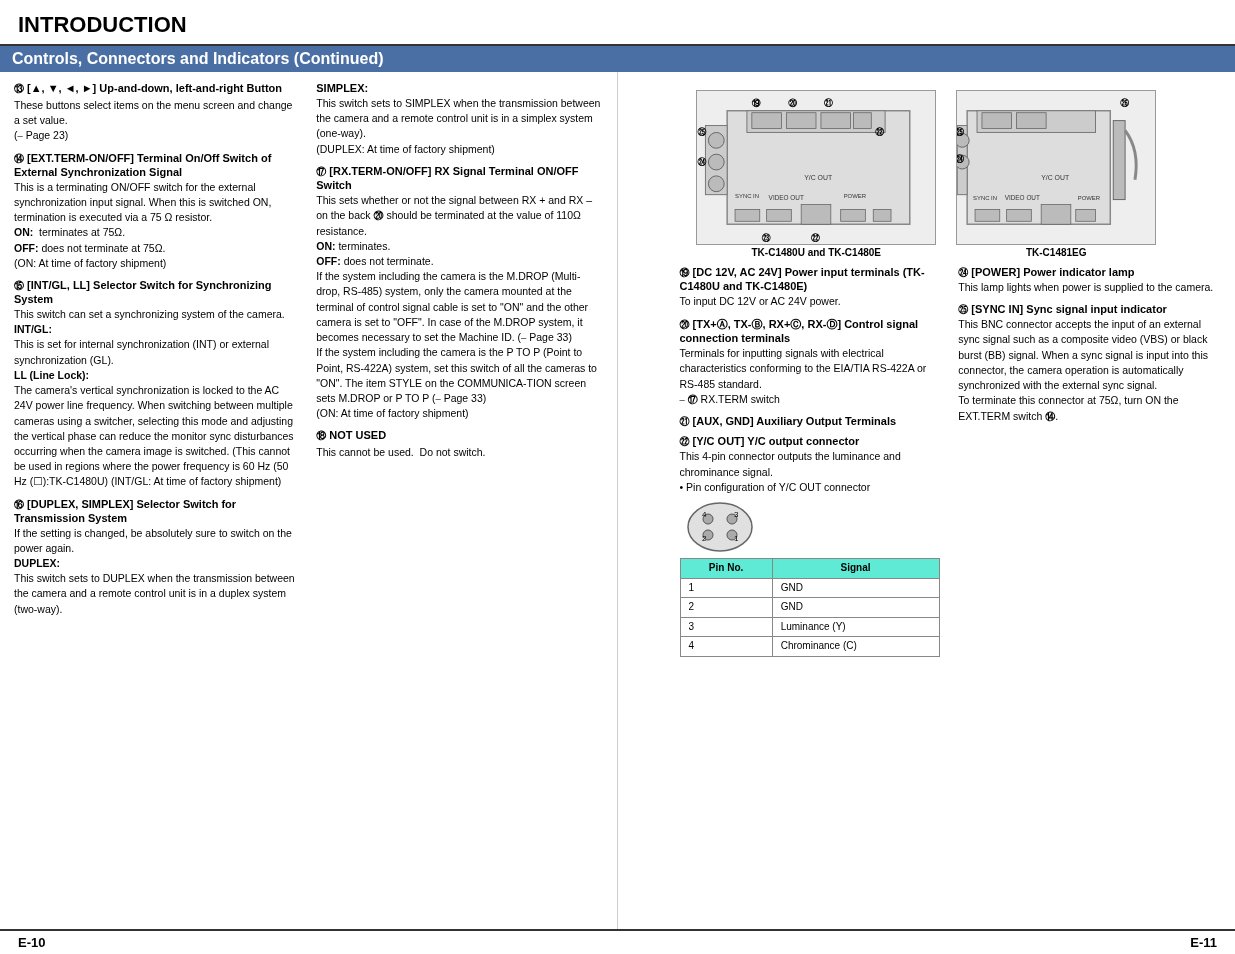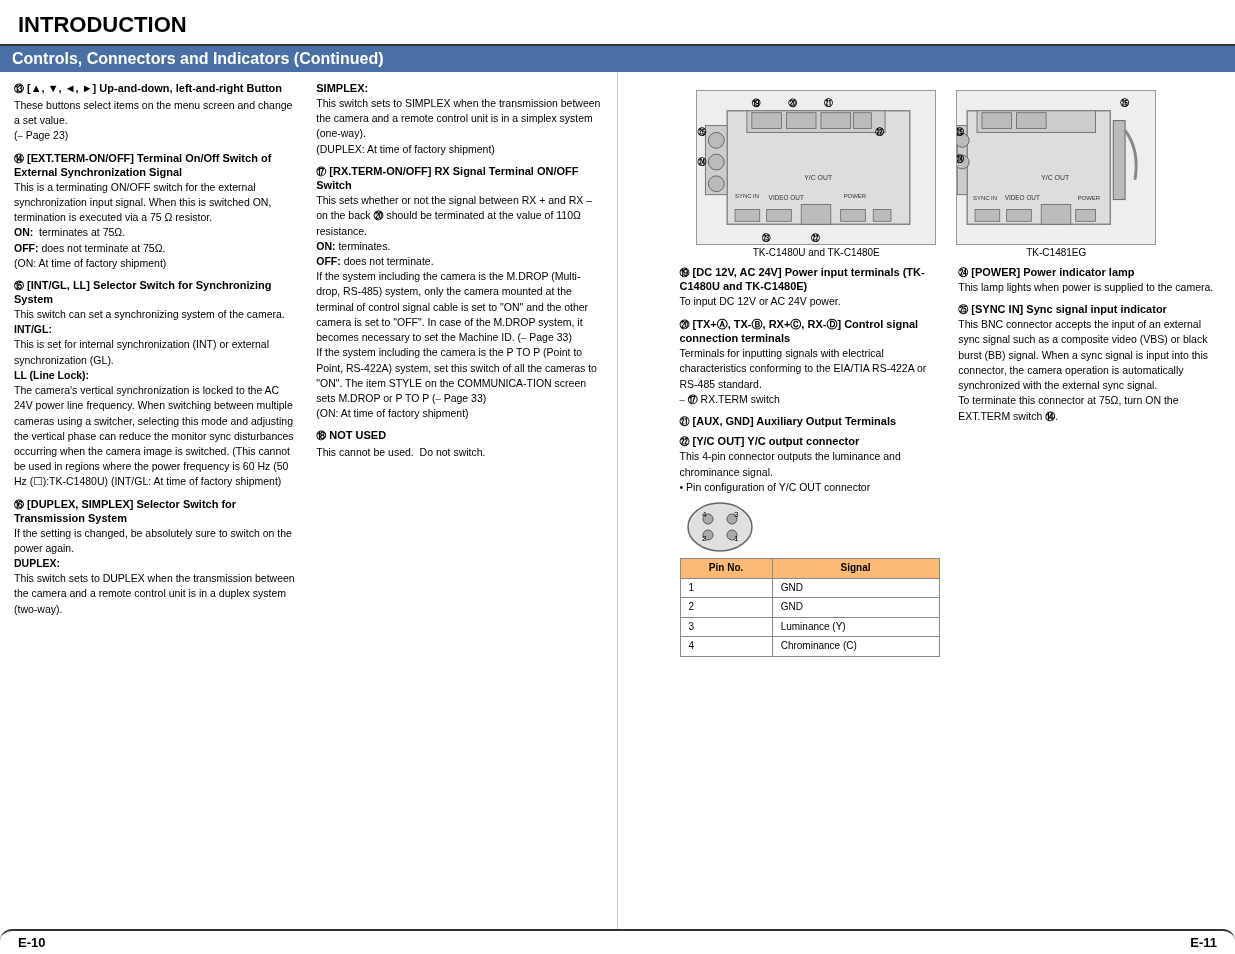--- a/index.html
+++ b/index.html
@@ -71,47 +71,46 @@
       font-size: 9px;
     }
     .diagram-box svg {
       width: 100%;
       height: 100%;
     }
     .diagram-label {
       text-align: left;
       font-size: 10px;
       margin-top: 2px;
-      font-weight: normal;
+      font-weight: bold;
     }
     .table-pinout {
       border-collapse: collapse;
       margin-top: 4px;
       font-size: 10px;
       width: 260px;
     }
     .table-pinout th, .table-pinout td {
       border: 1px solid #888;
       padding: 2px 8px;
     }
     .table-pinout th {
-      background: #fdba74;
+      background: #5eead4;
       font-weight: bold;
     }
     .connector-svg {
       display: block;
       margin: 4px 0;
     }
     .footer-bar {
       display: flex;
       justify-content: space-between;
       border-top: 2px solid #333;
       padding: 4px 18px;
       margin-top: auto;
-      border-radius: 12px;
     }
     .footer-page {
       font-weight: bold;
       font-size: 13px;
     }
     .section-bar {
       background: #4a6fa5;
       color: #fff;
       font-weight: bold;
       font-size: 16px;

